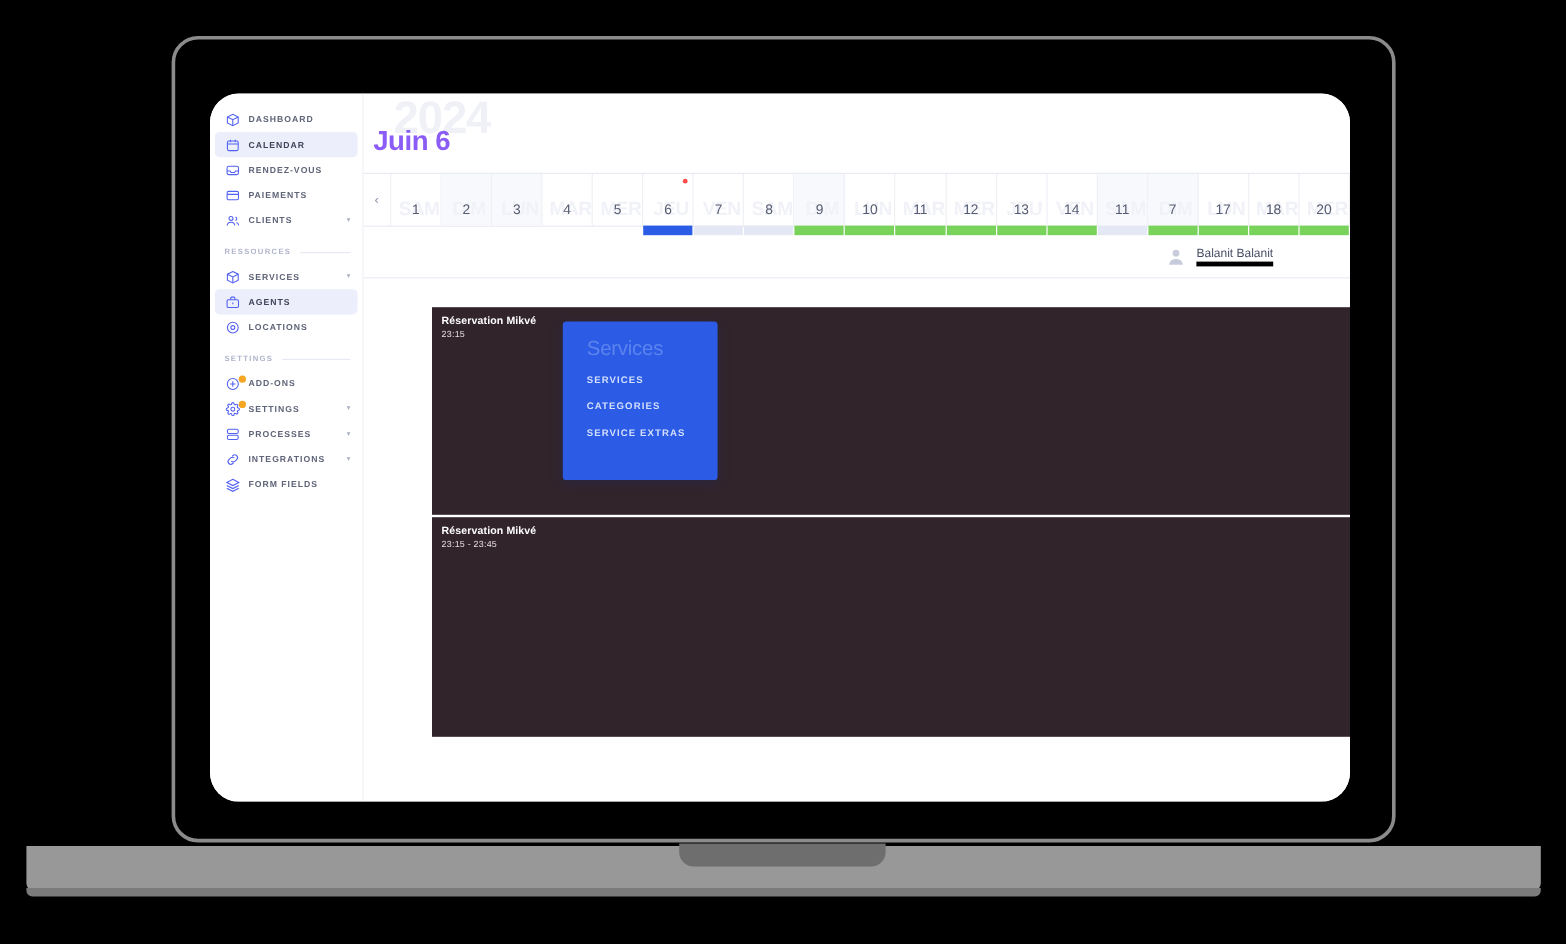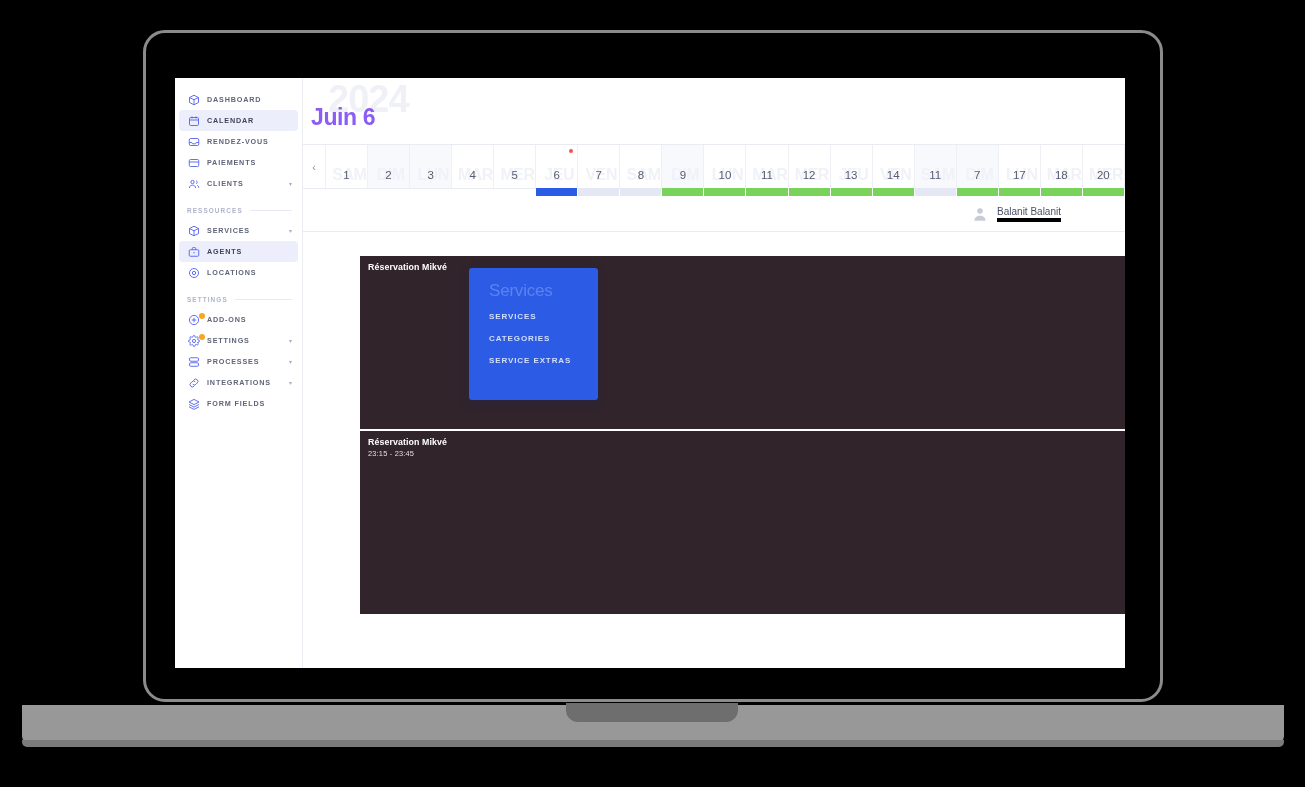--- a/index.html
+++ b/index.html
@@ -41,20 +41,21 @@
     border-radius: 0 0 12px 12px;
   }
 
   
   #screen {
     position: absolute;
     left: 175px; top: 78px;
     width: 950px; height: 590px;
     background: #ffffff;
     overflow: hidden;
+    border-radius: 24px;
   }
 
   
   #sidebar {
     position: absolute;
     left: 0; top: 0;
     width: 128px; height: 590px;
     background: #ffffff;
     border-right: 1px solid #eceef3;
     padding-top: 11px;
@@ -538,20 +539,21 @@
               <circle cx="12" cy="7.5" r="4.2"></circle>
               <path d="M3.6 22c0-4.6 3.8-7.2 8.4-7.2s8.4 2.6 8.4 7.2z"></path>
             </svg>
         </span>
         <span id="agent-name">Balanit Balanit</span>
       </div>
     </div>
 
     <div class="event" id="event-1">
       <div class="event-title">Réservation Mikvé</div>
+      <div class="event-time">23:15</div>
     </div>
     <div class="event" id="event-2">
       <div class="event-title">Réservation Mikvé</div>
       <div class="event-time">23:15 - 23:45</div>
     </div>
   </div>
 
   <div id="services-popup">
     <div id="popup-title">Services</div>
     <div id="popup-links">

